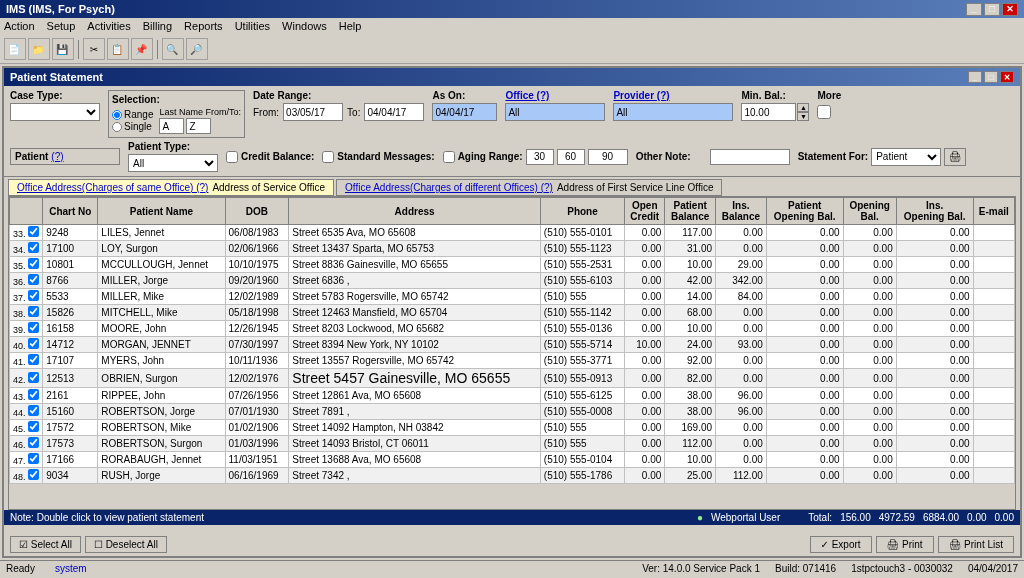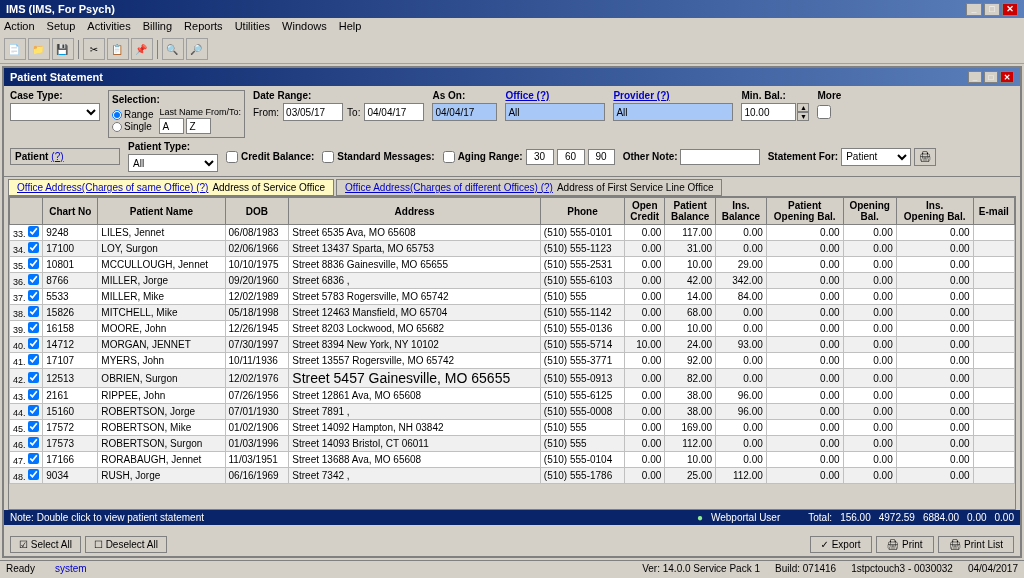--- a/index.html
+++ b/index.html
@@ -158,24 +158,24 @@
         <div style="display:flex;align-items:center;gap:3px;">
           <input type="checkbox" style="width: 12px; height: 12px;">
           <span style="font-size:10px;font-weight:bold;">Standard Messages:</span>
         </div>
 
         <div style="display:flex;align-items:center;gap:3px;">
           <input type="checkbox" style="width: 12px; height: 12px;">
           <span style="font-size:10px;font-weight:bold;">Aging Range:</span>
           <input type="text" value="30" style="width: 28px; height: 16px; border: 1px solid rgb(128, 128, 128); background: white; text-align: center; font-size: 10px;">
           <input type="text" value="60" style="width: 28px; height: 16px; border: 1px solid rgb(128, 128, 128); background: white; text-align: center; font-size: 10px;">
-          <input type="text" value="90" style="width: 27px; height: 16px; border: 1px solid rgb(128, 128, 128); background: white; text-align: center; font-size: 10px;">
-        </div>
-
-        <div style="display:flex;align-items:center;gap:2px;">
+          <input type="text" value="90" style="width: 40px; height: 16px; border: 1px solid rgb(128, 128, 128); background: white; text-align: center; font-size: 10px;">
+        </div>
+
+        <div style="display:flex;align-items:center;gap:19px;">
           <span style="font-size:10px;font-weight:bold;">Other Note:</span>
           <input type="text" style="width: 80px; height: 16px; border: 1px solid rgb(128, 128, 128); background: white; font-size: 10px;">
         </div>
 
         <div style="display:flex;align-items:center;gap:3px;">
           <span style="font-size:10px;font-weight:bold;">Statement For:</span>
           <select style="width:70px;height:18px;border:1px solid #808080;background:white;font-size:10px;">
             <option>Patient</option>
           </select>
           <div style="width:22px;height:18px;background:#d4d0c8;border:1px solid #808080;cursor:pointer;display:flex;align-items:center;justify-content:center;font-size:10px;">🖨</div>

